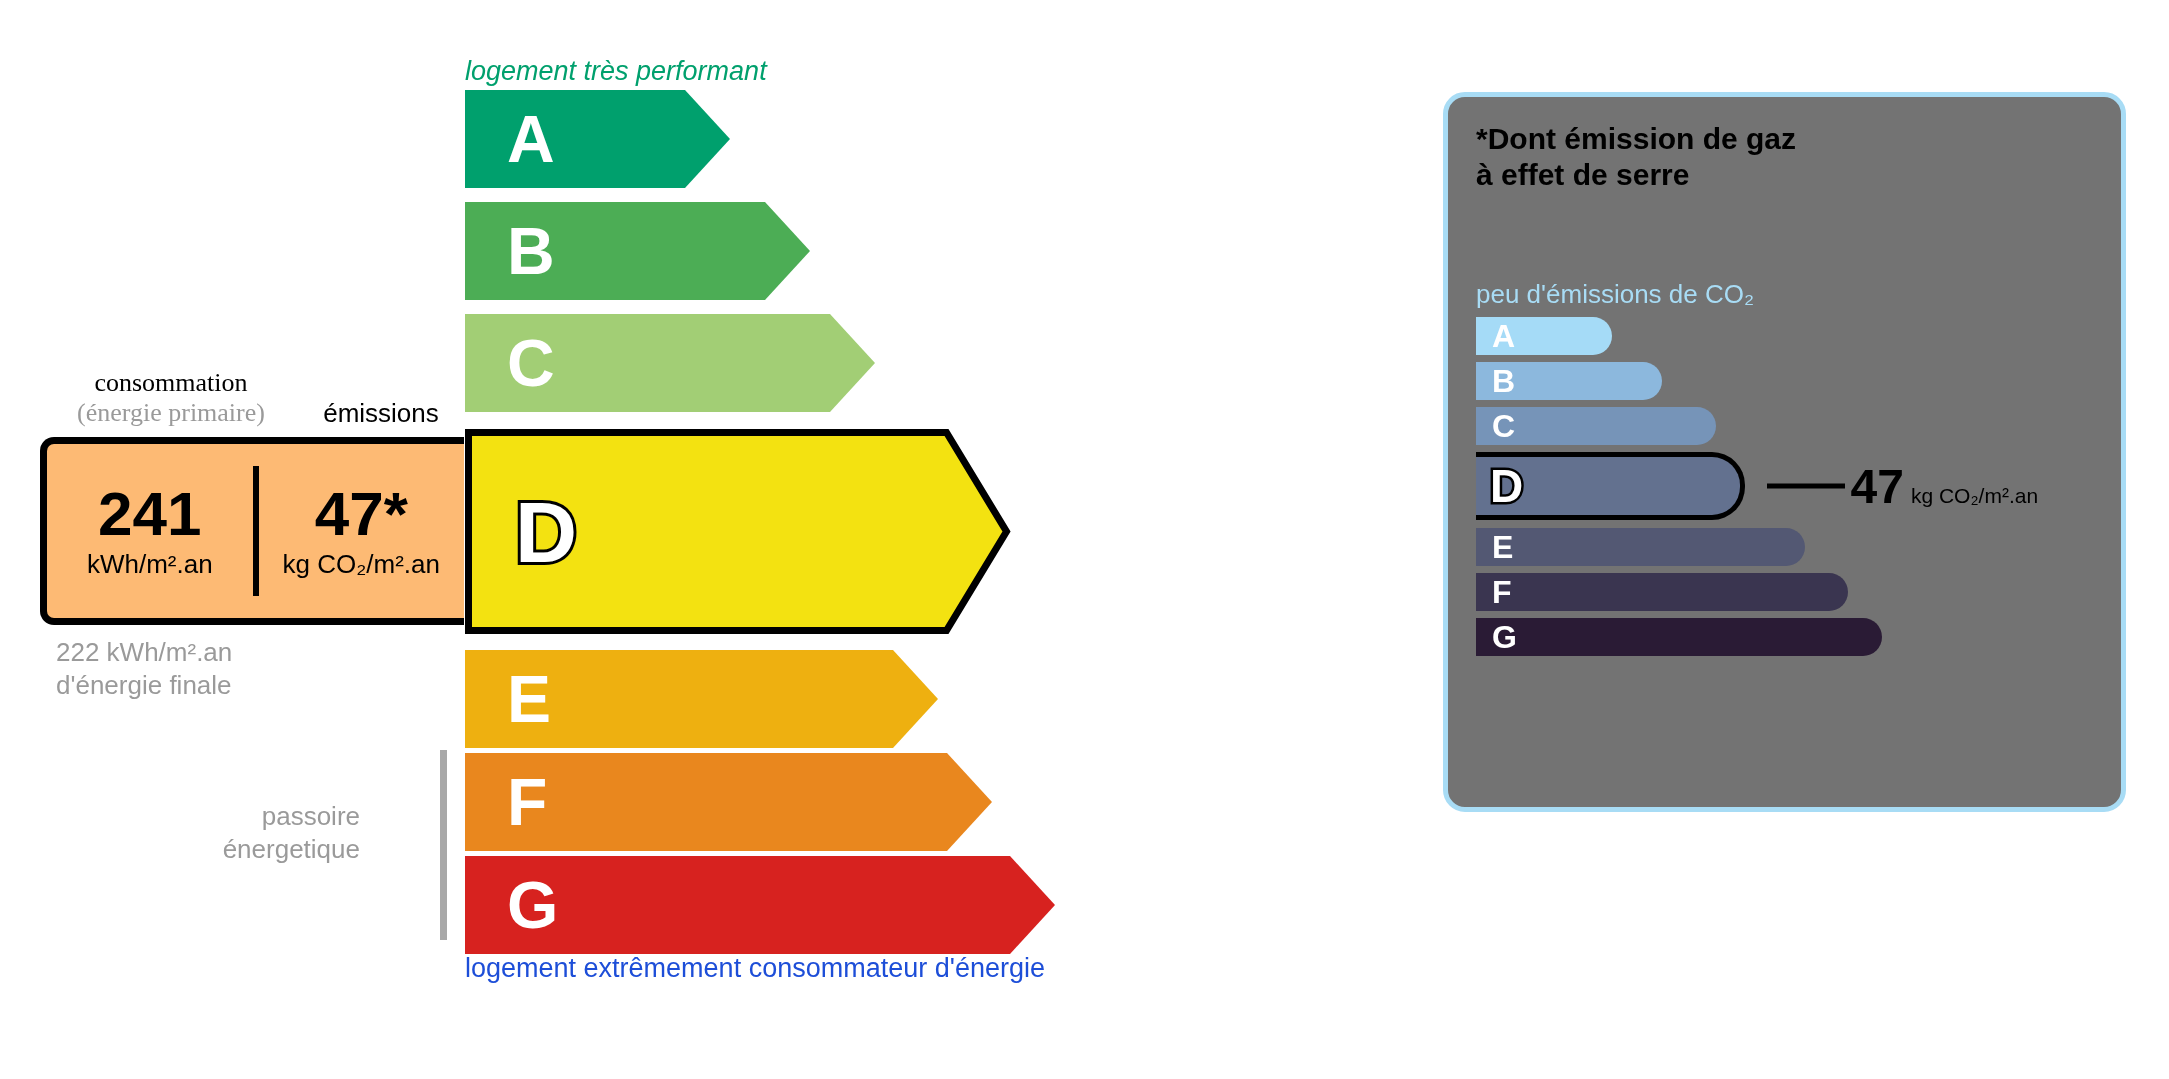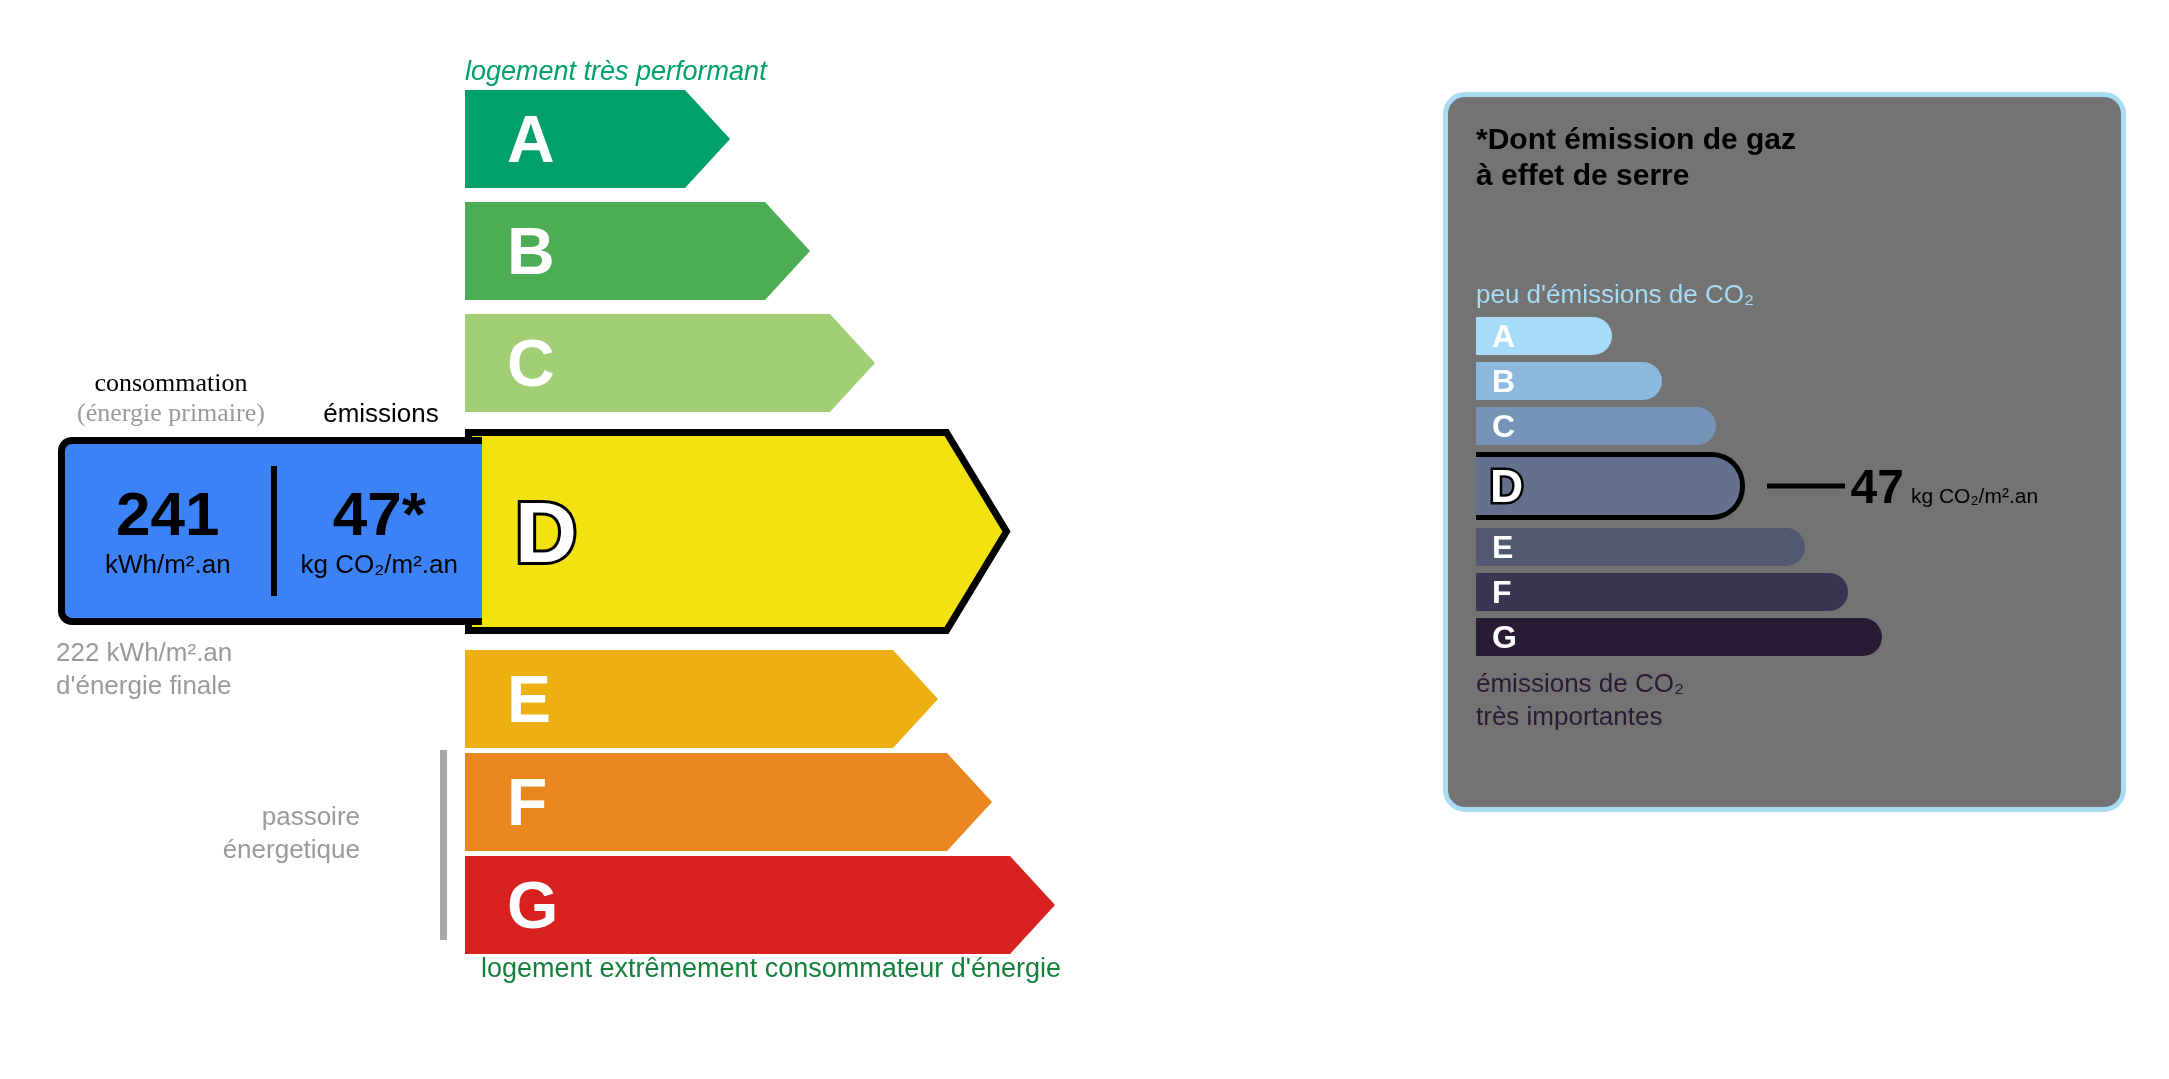--- a/index.html
+++ b/index.html
@@ -13,45 +13,45 @@
   }
 
   
   #dpe-scale { position:absolute; left:0; top:0; width:1400px; height:1079px; }
 
   .top-caption {
     position:absolute; left:465px; top:56px;
     font-size:27px; color:#00a06d; white-space:nowrap;font-style:italic;
   }
   .bottom-caption {
-    position:absolute; left:481px; top:953px;
-    font-size:27px; color:#15803d; white-space:nowrap;
+    position:absolute; left:465px; top:953px;
+    font-size:27px; color:#1d4ed8; white-space:nowrap;
   }
 
   .band { position:absolute; left:465px; }
   .band-svg { display:block; }
   .band-letter {
     position:absolute; left:42px; top:50%;
     transform:translateY(-50%);
     font-size:66px; font-weight:bold; color:#ffffff;
     line-height:1;
   }
   .band.selected .band-letter {
     color:#ffffff;
     -webkit-text-stroke:6px #000;
     paint-order:stroke fill;
     font-size:86px;
     left:50px;
   }
   .vbox {
-    position:absolute; left:58px; top:437px;
+    position:absolute; left:40px; top:437px;
     width:424px; height:188px;
     border:7px solid #000; border-right:none;
     border-radius:14px 0 0 14px;
-    background:#3b82f6;
+    background:#fdba74;
     display:flex; align-items:center;
     z-index:5;
   }
   .vbox-cell {
     flex:1 1 0; text-align:center;
     display:flex; flex-direction:column;
     align-items:center; justify-content:center;
   }
   .vbox-divider { width:6px; height:130px; background:#000; }
   .vbox-num { font-size:62px; font-weight:bold; color:#000; line-height:1.0; }
@@ -252,18 +252,14 @@
         <span class="ges-letter">E</span>
       </div>
       <div class="ges-bar" style="width: 372px; background: rgb(58, 53, 80);">
         <span class="ges-letter">F</span>
       </div>
       <div class="ges-bar" style="width: 406.1px; background: rgb(42, 27, 53);">
         <span class="ges-letter">G</span>
       </div>
     </div>
 
-  <div class="ges-bottom-caption" id="ges-bottom-caption" style="top: 570px;">
-    <div>émissions de CO₂</div>
-    <div>très importantes</div>
-  </div>
 
 </div>
 
 </body></html>

